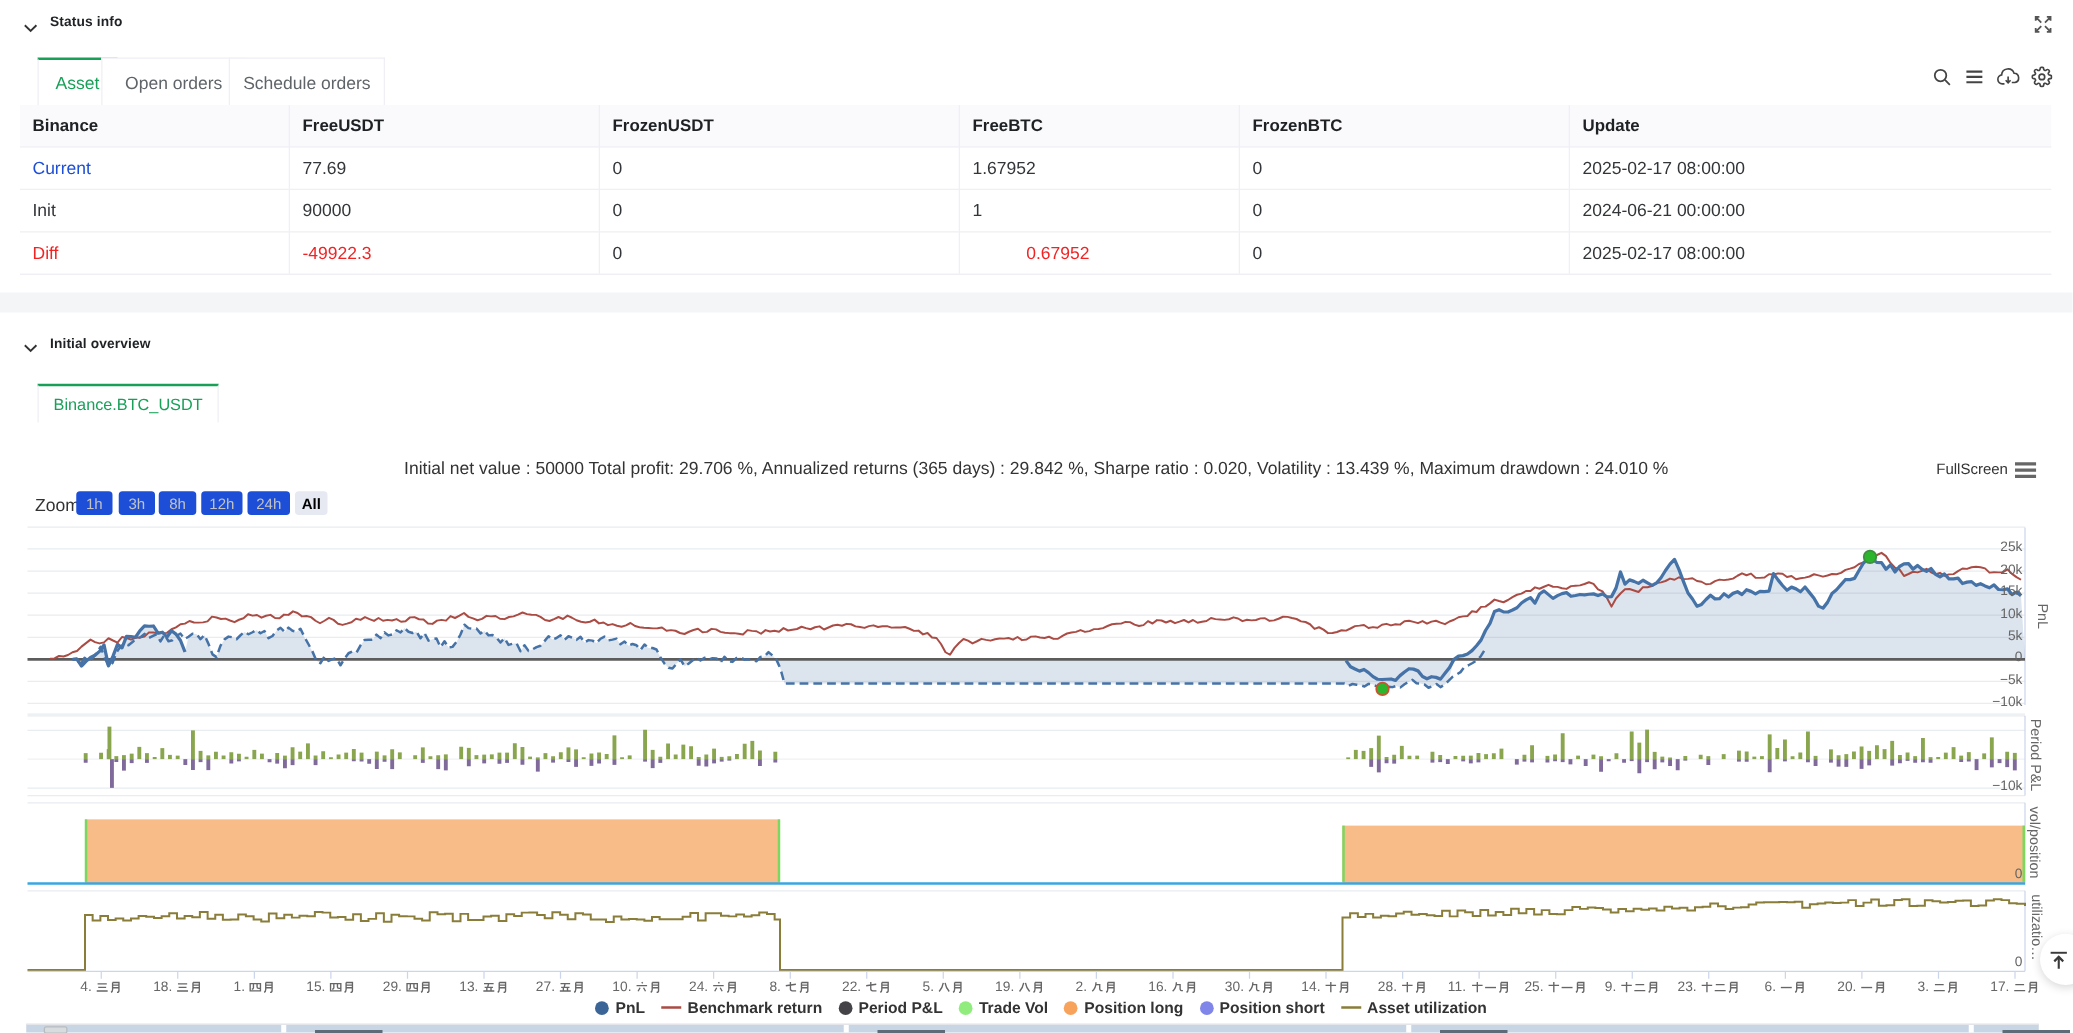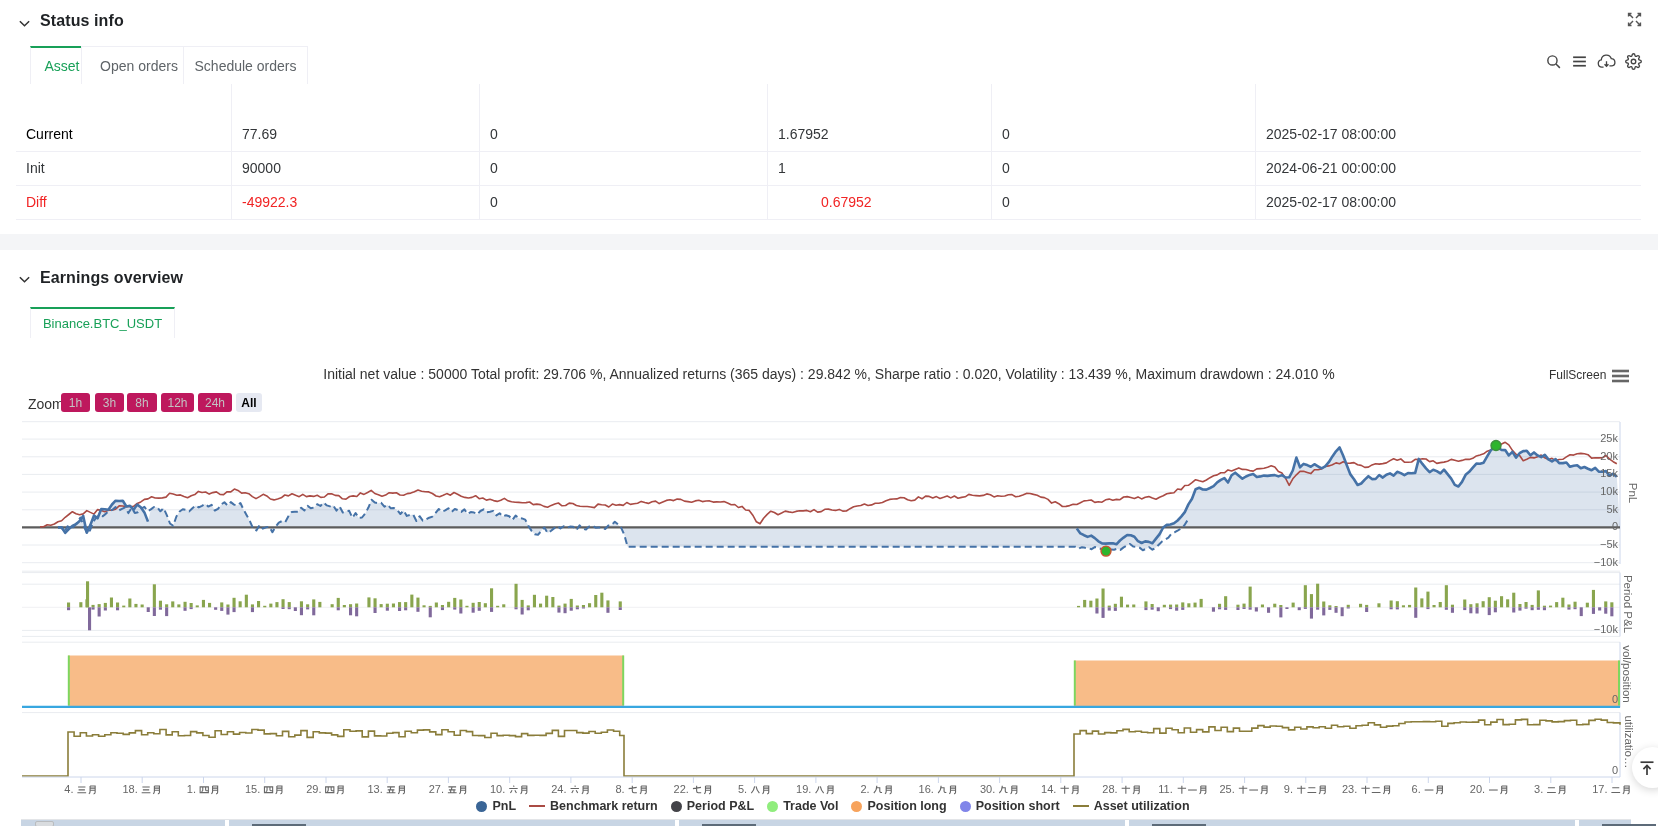--- a/index.html
+++ b/index.html
@@ -1,43 +1,43 @@
 <!DOCTYPE html>
 <html><head><meta charset="utf-8">
 <style>
 * { margin:0; padding:0; box-sizing:border-box; }
 html,body { width:1658px; height:826px; overflow:hidden; background:#fff;
   font-family:"Liberation Sans", sans-serif; }
 .abs { position:absolute; }
-.sechead { position:absolute; font-size:16px; font-weight:700; color:#1f2225; letter-spacing:0.1px; }
+.sechead { position:absolute; font-size:11px; font-weight:700; color:#1f2225; letter-spacing:0.1px; }
 .chev { position:absolute; }
 
 .tab { position:absolute; top:46px; height:38px; background:#fff; border:1px solid #efeff5;
   border-bottom:none; display:flex; align-items:center; justify-content:center;
   font-size:14px; color:#5f6468; }
 .tab.act { border-top:2px solid #18a058; color:#18a058;margin-left:13px; }
 
 .table { position:absolute; left:16px; top:84px; width:1625px; height:135.5px;
   border-bottom:1px solid #efeff5; font-size:14px; }
 .thead { position:absolute; left:0; top:0; width:100%; height:33.5px; background:#fafafc;
   border-bottom:1px solid #efeff5; }
 .thead .hc { font-weight:700; color:#1f2225; font-size:13.5px; }
 .trow { position:absolute; left:0; width:100%; height:34px; border-bottom:1px solid #efeff5; }
 .hc { position:absolute; top:50%; transform:translateY(-50%); color:#333639; }
-.hc.blue { color:#000000; }
+.hc.blue { color:#1d4ed8; }
 .hc.red { color:#f12424; }
 .vsep { position:absolute; top:0; bottom:0; width:1px; background:#efeff5; }
 .band { position:absolute; left:0; top:234px; width:1658px; height:16px; background:#f4f5f7; }
 
 .stats { position:absolute; left:16px; top:366px; width:1626px; text-align:center;
   font-size:14px; color:#333; }
 .fullscreen { position:absolute; left:1549px; top:368px; font-size:12px; color:#333; }
 .ctxbtn { position:absolute; left:1612px; top:369px; }
 .zoomlab { position:absolute; left:28px; top:396px; font-size:14px; color:#333; }
-.zbtn { position:absolute; top:393px; height:19px; background:#be185d; border-radius:3px;
+.zbtn { position:absolute; top:393px; height:19px; background:#1d4ed8; border-radius:3px;
   font-size:12px; color:#c3c3c3; display:inline-flex; align-items:center; justify-content:center; }
 .zsel { background:#e6e9f2; color:#000; font-weight:700; }
 .chart { position:absolute; left:0; top:0; }
 .ylab { position:absolute; right:40px; width:60px; text-align:right; font-size:11px; color:#666; }
 .ytitle { position:absolute; font-size:11.5px; color:#666; transform:rotate(90deg);
   transform-origin:center; white-space:nowrap; }
 .legend { position:absolute; left:16px; top:799px; width:1626px; display:flex;
   justify-content:center; gap:13px; padding-left:8px; align-items:center; }
 .litem { display:inline-flex; align-items:center; gap:5px; font-size:12.5px; font-weight:700; color:#333; }
 .ldot { width:11px; height:11px; border-radius:50%; display:inline-block; }
@@ -79,20 +79,28 @@
     <svg width="19" height="17" viewBox="0 0 26 22" fill="none" stroke="#444" stroke-width="1.8">
       <path d="M9 18.6 H6.6 a4.9 4.9 0 0 1 -0.7 -9.74 A7 7 0 0 1 19.5 7 a5.1 5.1 0 0 1 0.9 10.1 H17"></path>
       <path d="M13 10.5 v6.8 M10.3 14.7 L13 17.5 l2.7 -2.8"></path>
     </svg>
     <svg width="17" height="17" viewBox="0 0 24 24" fill="none" stroke="#444" stroke-width="1.9">
       <circle cx="12" cy="12" r="3.2"></circle>
       <path d="M19.4 15a1.7 1.7 0 0 0 .34 1.87l.06.06a2 2 0 1 1-2.83 2.83l-.06-.06a1.7 1.7 0 0 0-1.87-.34 1.7 1.7 0 0 0-1 1.55V21a2 2 0 1 1-4 0v-.09a1.7 1.7 0 0 0-1-1.55 1.7 1.7 0 0 0-1.87.34l-.06.06a2 2 0 1 1-2.83-2.83l.06-.06a1.7 1.7 0 0 0 .34-1.87 1.7 1.7 0 0 0-1.55-1H3a2 2 0 1 1 0-4h.09a1.7 1.7 0 0 0 1.55-1 1.7 1.7 0 0 0-.34-1.87l-.06-.06a2 2 0 1 1 2.83-2.83l.06.06a1.7 1.7 0 0 0 1.87.34h0a1.7 1.7 0 0 0 1-1.55V3a2 2 0 1 1 4 0v.09a1.7 1.7 0 0 0 1 1.55h0a1.7 1.7 0 0 0 1.87-.34l.06-.06a2 2 0 1 1 2.83 2.83l-.06.06a1.7 1.7 0 0 0-.34 1.87v0a1.7 1.7 0 0 0 1.55 1H21a2 2 0 1 1 0 4h-.09a1.7 1.7 0 0 0-1.55 1z"></path>
     </svg>
   </div>
 <div class="table">
+    <div class="thead">
+      <span class="hc" style="left:10px">Binance</span>
+      <span class="hc" style="left:226px">FreeUSDT</span>
+      <span class="hc" style="left:474px">FrozenUSDT</span>
+      <span class="hc" style="left:762px">FreeBTC</span>
+      <span class="hc" style="left:986px">FrozenBTC</span>
+      <span class="hc" style="left:1250px">Update</span>
+    </div>
     <div class="trow" style="top:33.5px">
       <span class="hc blue" style="left:10px">Current</span>
       <span class="hc " style="left:226px">77.69</span>
       <span class="hc " style="left:474px">0</span>
       <span class="hc " style="left:762px">1.67952</span>
       <span class="hc " style="left:986px">0</span>
       <span class="hc " style="left:1250px">2025-02-17 08:00:00</span>
     </div>
     <div class="trow" style="top:67.5px">
       <span class="hc " style="left:10px">Init</span>
@@ -114,21 +122,21 @@
     <i class="vsep" style="left:463px"></i>
     <i class="vsep" style="left:751px"></i>
     <i class="vsep" style="left:975px"></i>
     <i class="vsep" style="left:1239px"></i>
   </div>
 <div class="band"></div>
 
 <span class="chev" style="left:18px;top:272px"><svg width="13" height="13" viewBox="0 0 14 14" fill="none" stroke="#333" stroke-width="1.6">
       <path d="M2 4.5 L7 9.5 L12 4.5"></path>
     </svg></span>
-<div class="sechead" style="left:40px;top:269px">Earnings overview</div>
+<div class="sechead" style="left:40px;top:269px">Initial overview</div>
 <div class="tab act" style="left:17px;top:307px;height:30.5px;width:145px;font-size:13px">Binance.BTC_USDT</div>
 <div class="stats">Initial net value : 50000 Total profit: 29.706 %, Annualized returns (365 days) : 29.842 %, Sharpe ratio : 0.020, Volatility : 13.439 %, Maximum drawdown : 24.010 %</div>
 <div class="fullscreen">FullScreen</div>
 <span class="ctxbtn"><svg width="17" height="14" viewBox="0 0 17 14" stroke="#666" stroke-width="2.6">
       <line x1="0" y1="2" x2="17" y2="2"></line>
       <line x1="0" y1="7" x2="17" y2="7"></line>
       <line x1="0" y1="12" x2="17" y2="12"></line>
     </svg></span>
 <span class="zoomlab">Zoom</span>
 <span class="zbtn" style="left:61px;width:29px">1h</span>

